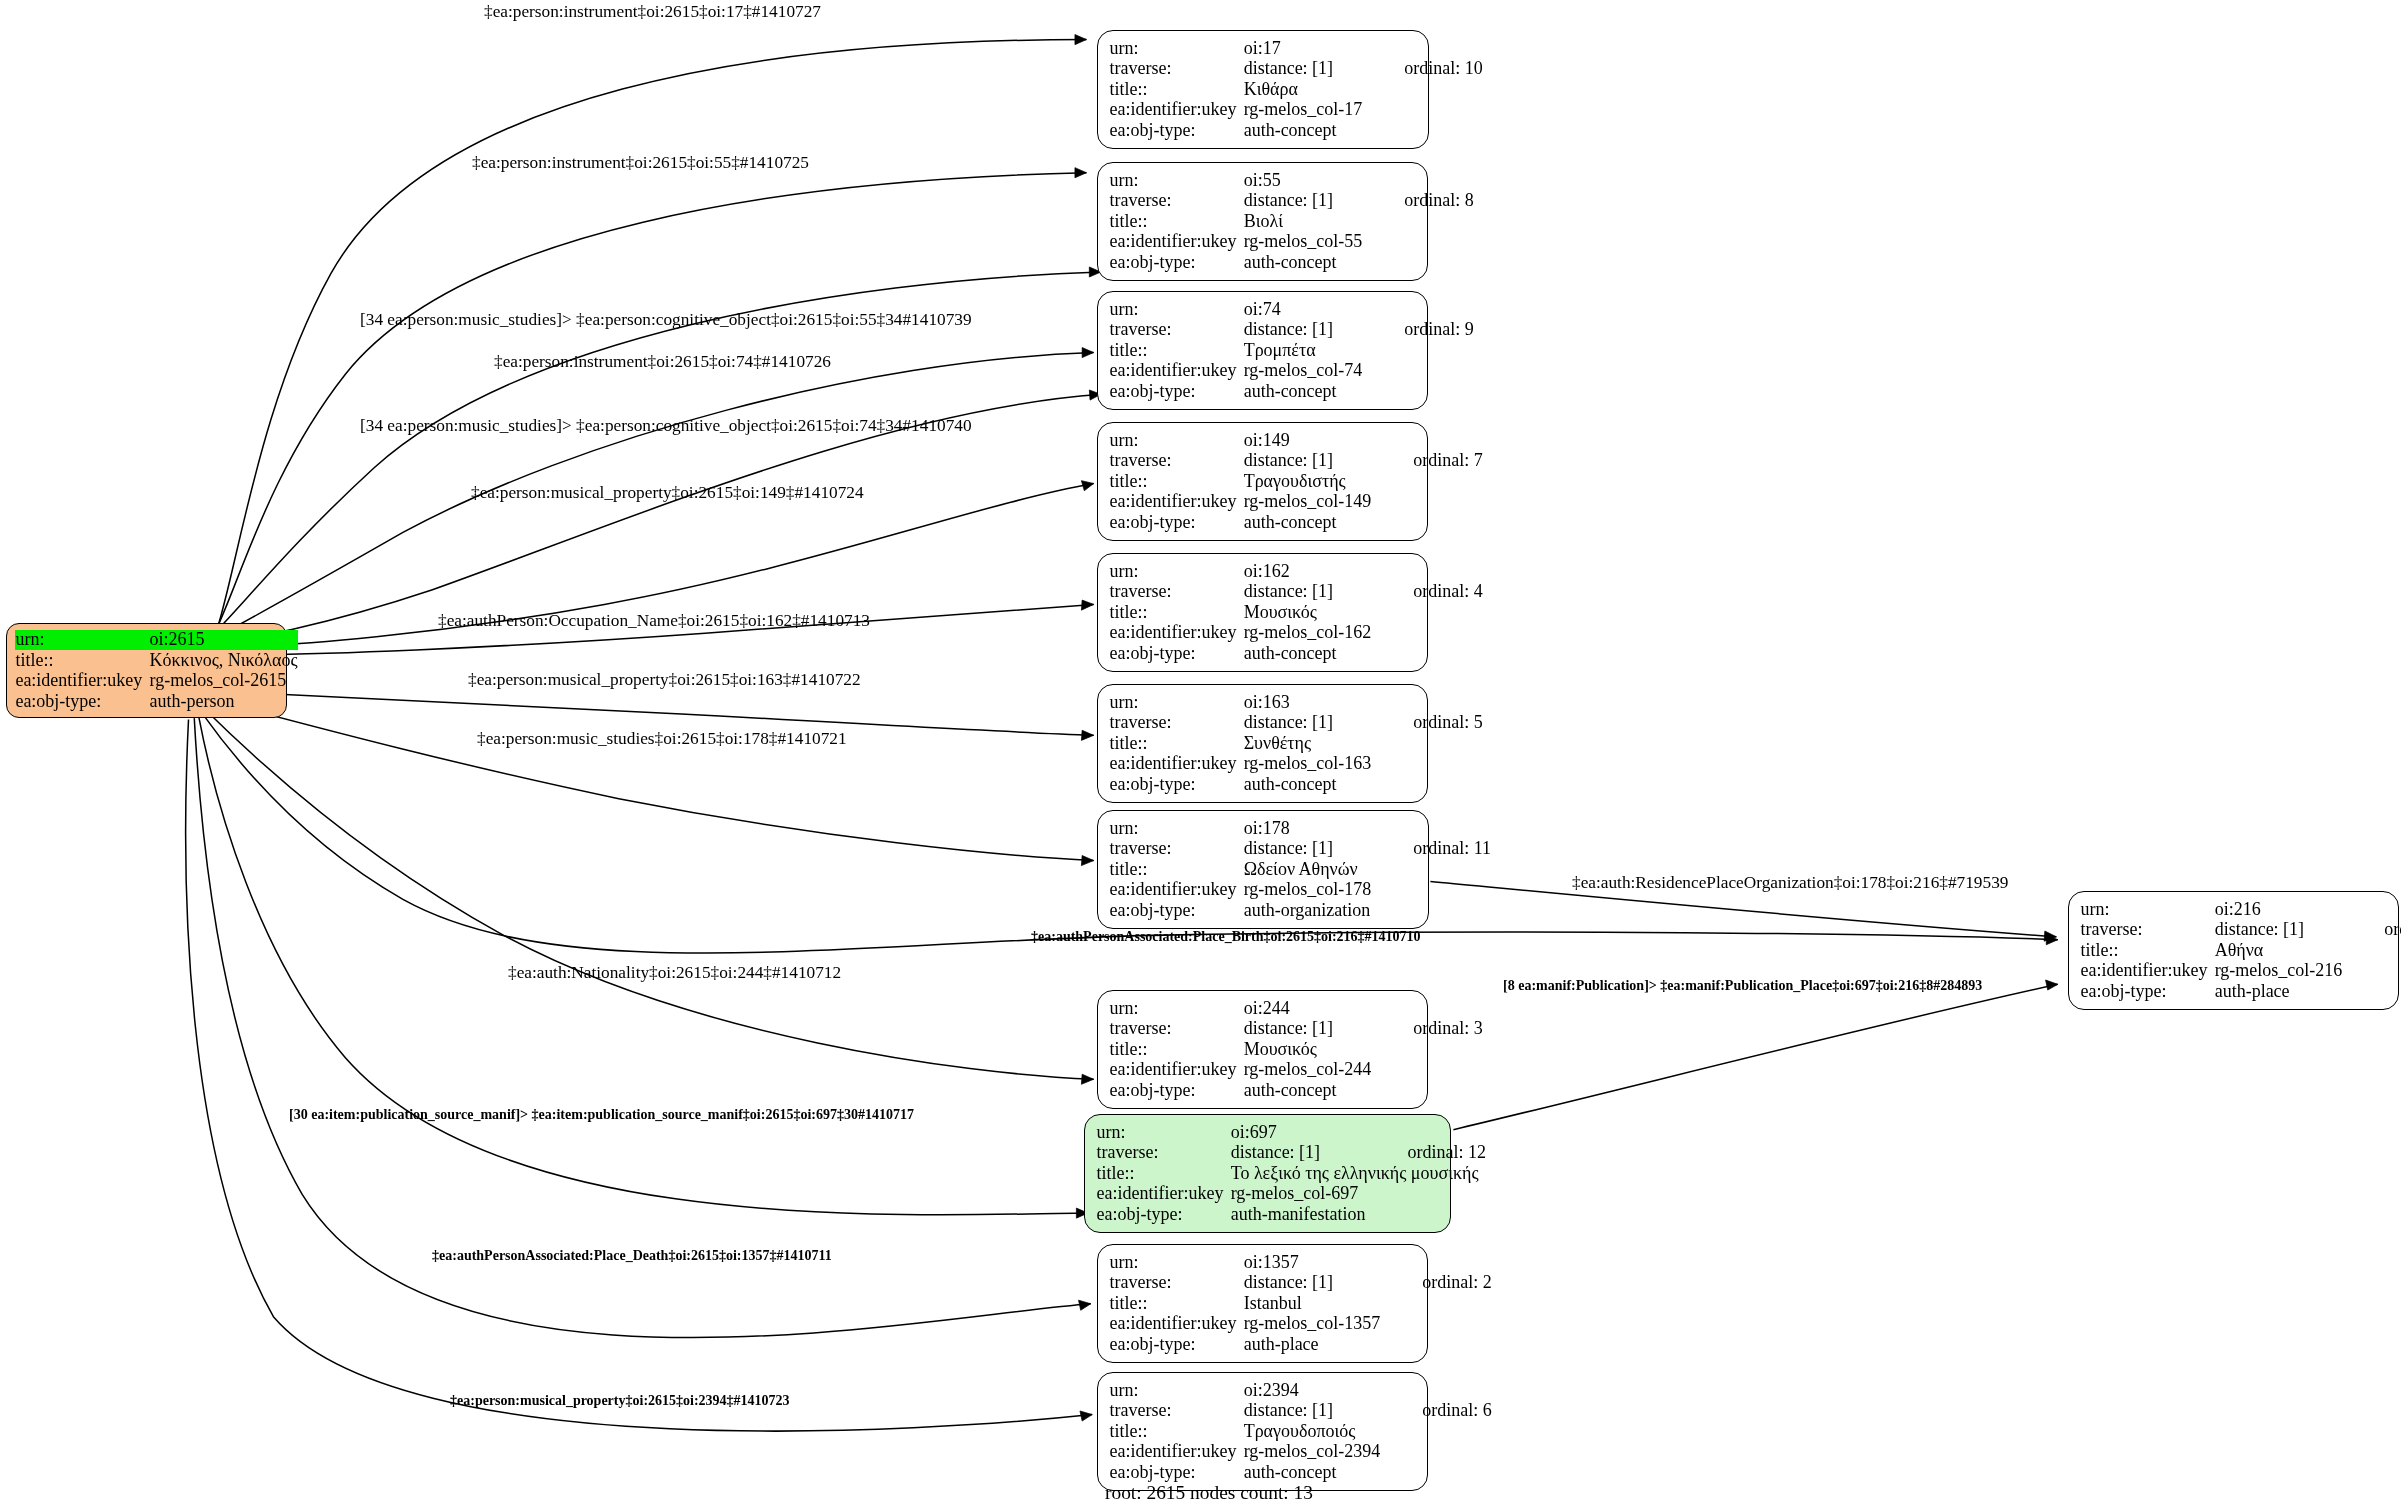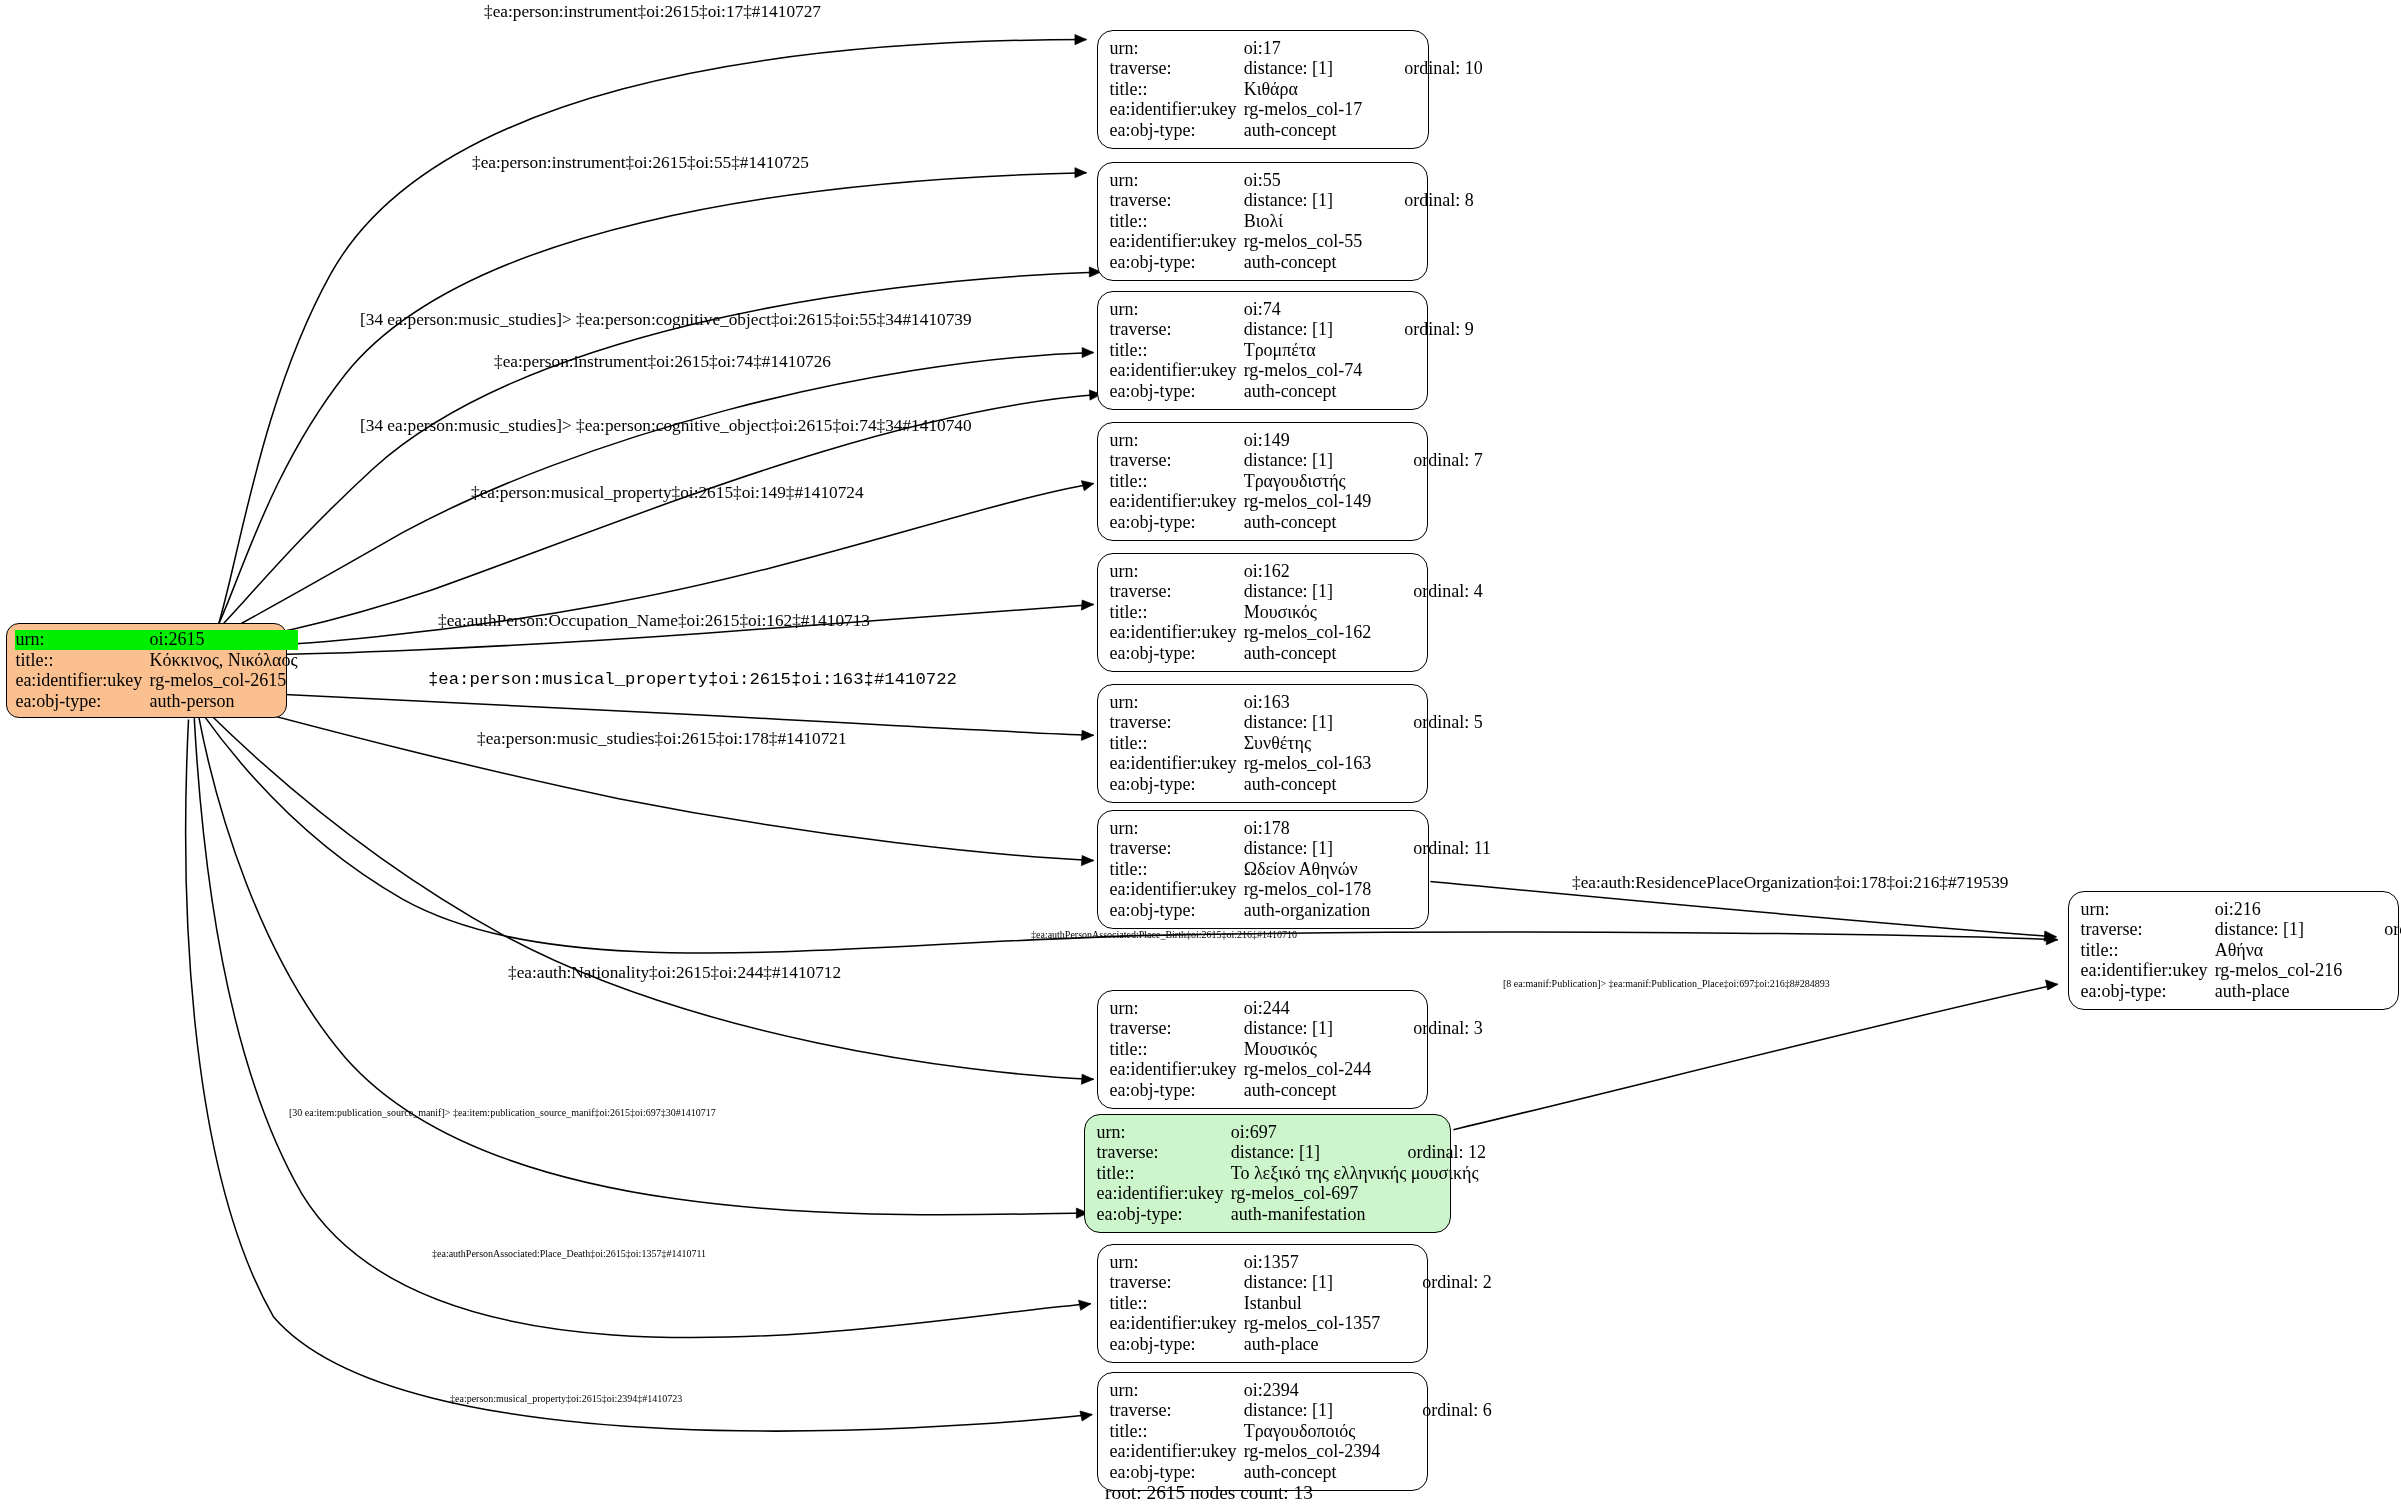--- a/index.html
+++ b/index.html
@@ -79,21 +79,22 @@
   }
 
   .elabel {
     position: absolute;
     font-size: 17.3px;
     color: #000000;
     white-space: nowrap;
     line-height: 1;
   }
   .elabel.small {
-    font-size: 10px;
+    font-size: 14px;
+    font-weight: bold;
   }
   #footer {
     position: absolute;
     font-size: 19.4px;
     color: #000000;
     white-space: nowrap;
     text-align: right;
   }
 </style>
 </head>
@@ -590,21 +591,21 @@
       </table>
   </div>
 
   <div class="elabel" style="left:484px; top:2.9px;text-align:center;">‡ea:person:instrument‡oi:2615‡oi:17‡#1410727</div>
   <div class="elabel" style="left:472px; top:154px;">‡ea:person:instrument‡oi:2615‡oi:55‡#1410725</div>
   <div class="elabel" style="left:360px; top:311px;">[34 ea:person:music_studies]&gt; ‡ea:person:cognitive_object‡oi:2615‡oi:55‡34#1410739</div>
   <div class="elabel" style="left:494px; top:353px;">‡ea:person:instrument‡oi:2615‡oi:74‡#1410726</div>
   <div class="elabel" style="left:360px; top:417px;">[34 ea:person:music_studies]&gt; ‡ea:person:cognitive_object‡oi:2615‡oi:74‡34#1410740</div>
   <div class="elabel" style="left:471px; top:484px;">‡ea:person:musical_property‡oi:2615‡oi:149‡#1410724</div>
   <div class="elabel" style="left:438px; top:612px;">‡ea:authPerson:Occupation_Name‡oi:2615‡oi:162‡#1410713</div>
-  <div class="elabel" style="left:428px; top:671px;font-family:Liberation Mono, monospace;">‡ea:person:musical_property‡oi:2615‡oi:163‡#1410722</div>
+  <div class="elabel" style="left:468px; top:671px;">‡ea:person:musical_property‡oi:2615‡oi:163‡#1410722</div>
   <div class="elabel" style="left:477px; top:730px;">‡ea:person:music_studies‡oi:2615‡oi:178‡#1410721</div>
   <div class="elabel" style="left:1572px; top:874px;">‡ea:auth:ResidencePlaceOrganization‡oi:178‡oi:216‡#719539</div>
   <div class="elabel small" style="left:1031px; top:930px;">‡ea:authPersonAssociated:Place_Birth‡oi:2615‡oi:216‡#1410710</div>
   <div class="elabel" style="left:508px; top:964px;">‡ea:auth:Nationality‡oi:2615‡oi:244‡#1410712</div>
   <div class="elabel small" style="left:1503px; top:979px;">[8 ea:manif:Publication]&gt; ‡ea:manif:Publication_Place‡oi:697‡oi:216‡8#284893</div>
   <div class="elabel small" style="left:289px; top:1108px;">[30 ea:item:publication_source_manif]&gt; ‡ea:item:publication_source_manif‡oi:2615‡oi:697‡30#1410717</div>
   <div class="elabel small" style="left:432px; top:1249px;">‡ea:authPersonAssociated:Place_Death‡oi:2615‡oi:1357‡#1410711</div>
   <div class="elabel small" style="left:450px; top:1394px;">‡ea:person:musical_property‡oi:2615‡oi:2394‡#1410723</div>
 
   <div id="footer" style="left:1105px; top:1482px;">root: 2615 nodes count: 13</div>

